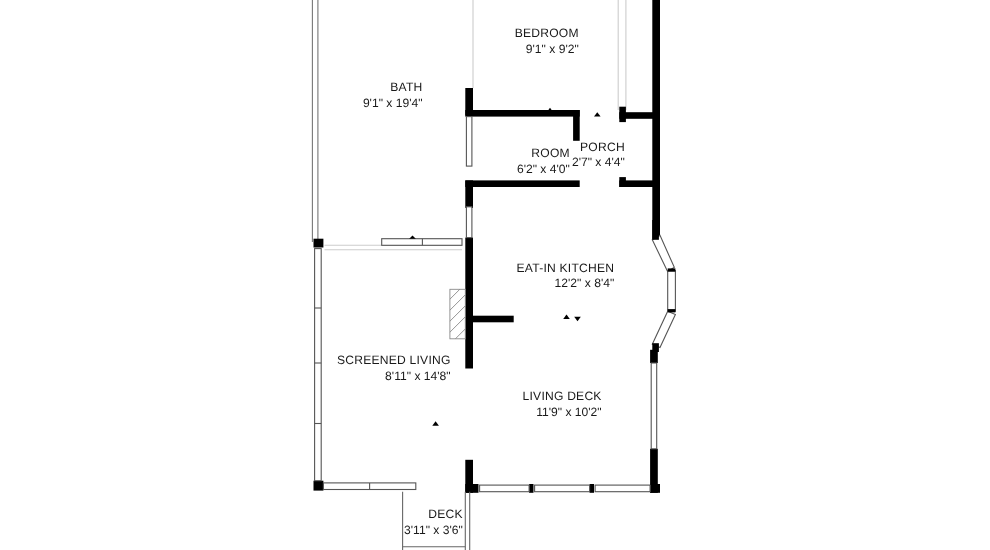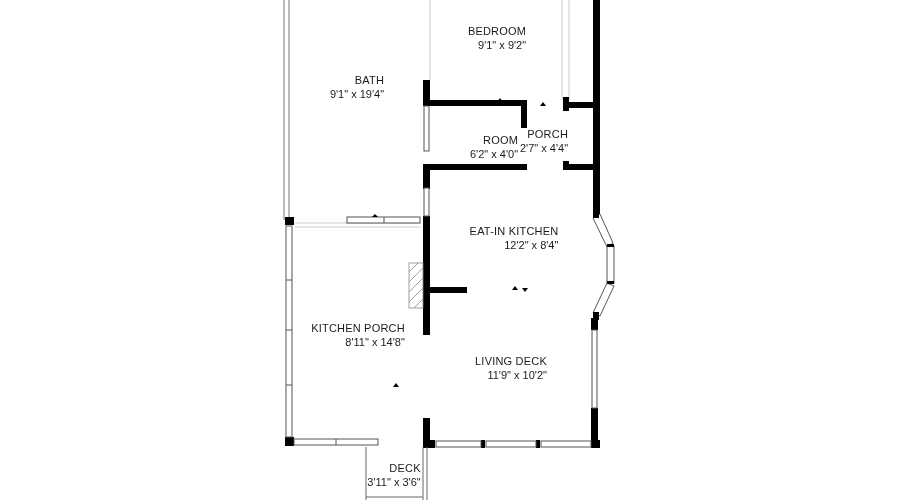--- a/index.html
+++ b/index.html
@@ -131,26 +131,26 @@
   <span class="dim">9'1" x 19'4"</span>
 </div>
 <div class="label" style="left:494px; top:133px;">
   <span class="name">ROOM</span>
   <span class="dim">6'2" x 4'0"</span>
 </div>
 <div class="label" style="left:544px; top:127px;">
   <span class="name">PORCH</span>
   <span class="dim">2'7" x 4'4"</span>
 </div>
-<div class="label" style="left:514px; top:224px;">
+<div class="label" style="left:514px; top:237px;">
   <span class="name">EAT-IN KITCHEN</span>
   <span class="dim">12'2" x 8'4"</span>
 </div>
 <div class="label" style="left:358px; top:321px;">
-  <span class="name">KITCHEN PORCH</span>
+  <span class="name">SCREENED LIVING</span>
   <span class="dim">8'11" x 14'8"</span>
 </div>
 <div class="label" style="left:511px; top:354px;">
   <span class="name">LIVING DECK</span>
   <span class="dim">11'9" x 10'2"</span>
 </div>
 <div class="label" style="left:394px; top:461px;">
   <span class="name">DECK</span>
   <span class="dim">3'11" x 3'6"</span>
 </div>

